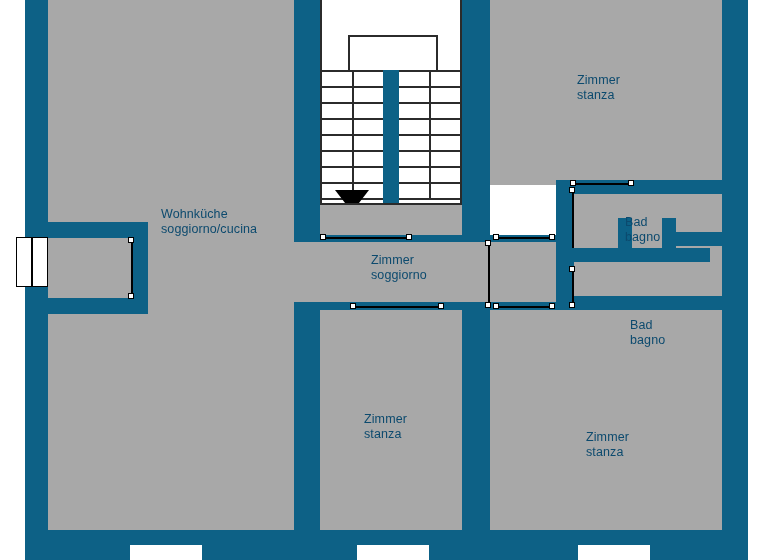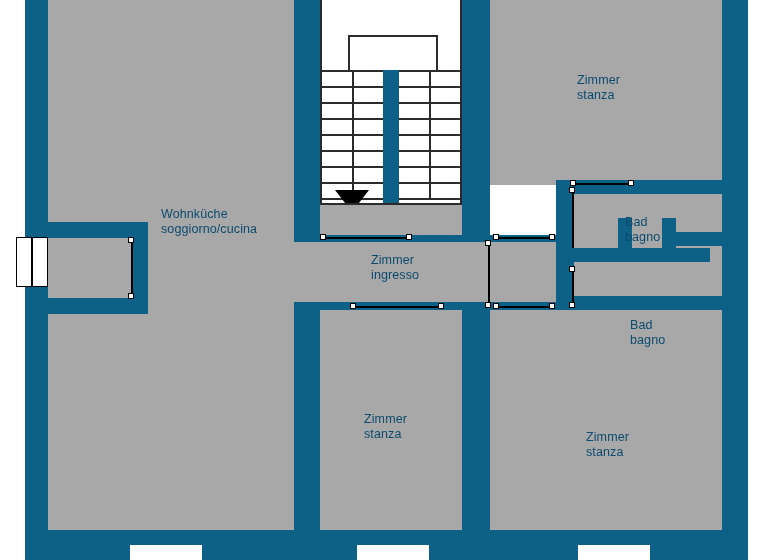--- a/index.html
+++ b/index.html
@@ -150,21 +150,21 @@
   <div class="white" style="left:578px;top:545px;width:72px;height:15px;"></div>
 
   <div class="label" style="left:161px;top:207px;">
     <span>Wohnküche</span>
     <span>soggiorno/cucina</span>
   </div>
 
 
   <div class="label" style="left:371px;top:253px;">
     <span>Zimmer</span>
-    <span>ingresso</span>
+    <span>soggiorno</span>
   </div>
 
 
   <div class="label" style="left:577px;top:73px;">
     <span>Zimmer</span>
     <span>stanza</span>
   </div>
 
   <div class="label" style="left:625px;top:215px;">
     <span>Bad</span>

